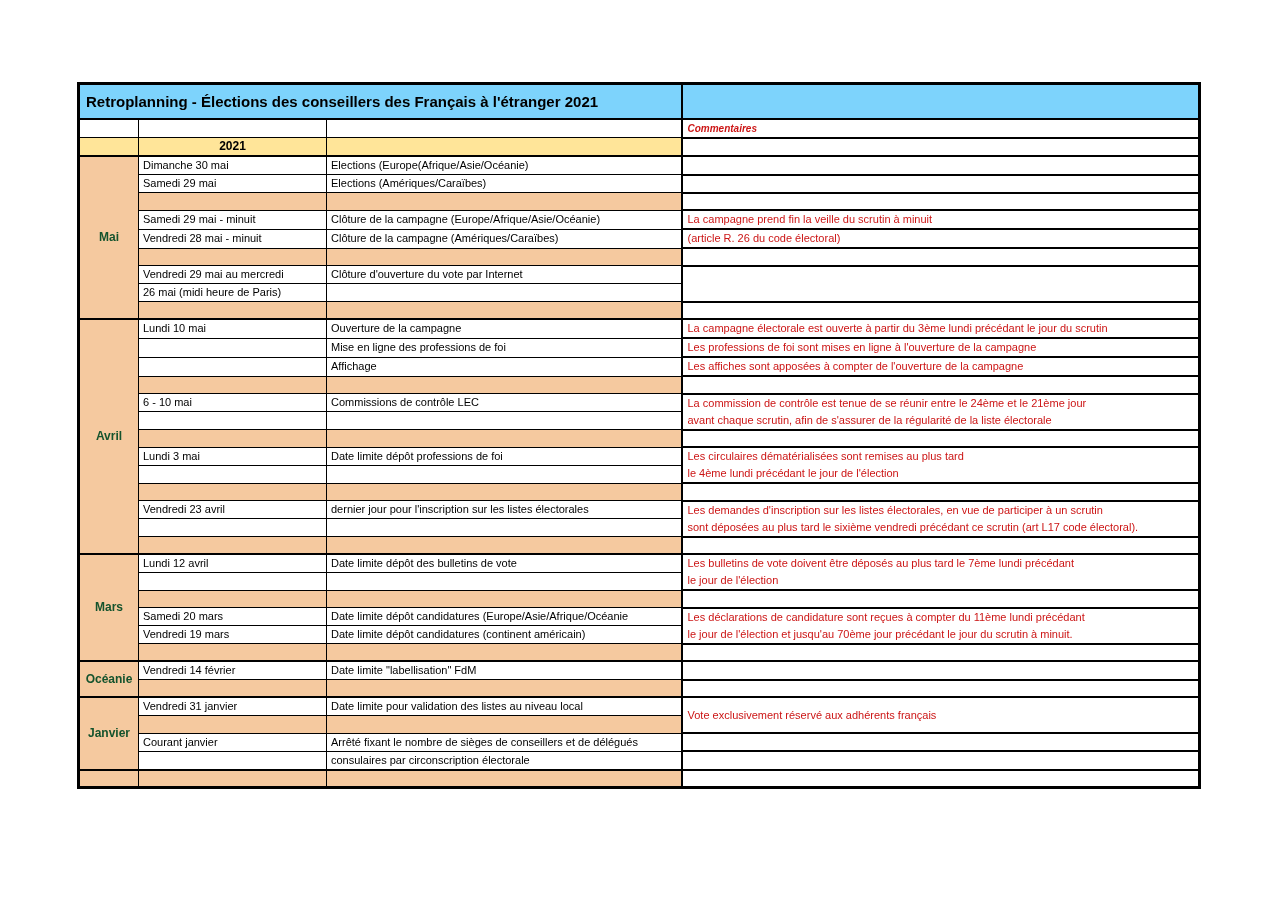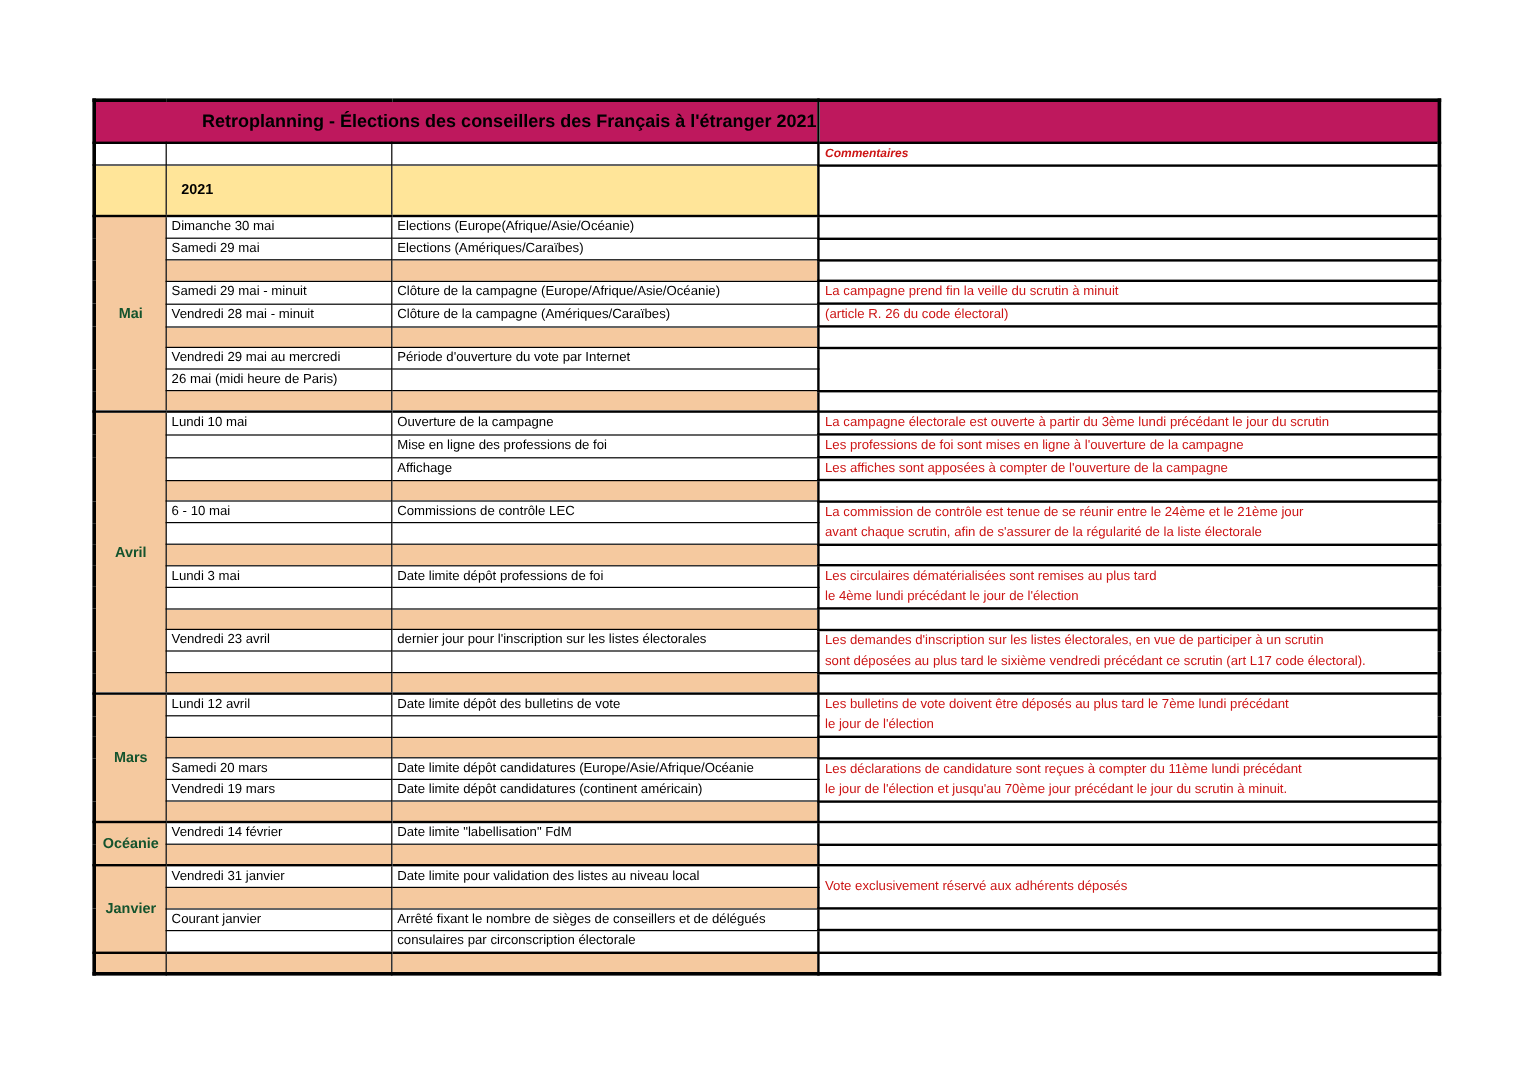--- a/index.html
+++ b/index.html
@@ -15,24 +15,24 @@
   td{
     border:1px solid #000;
     padding:0 0 0 4px;
     font-size:11px;line-height:17px;color:#000;
     vertical-align:middle;overflow:hidden;white-space:nowrap;
   }
   tr.r{height:17.5px;}
   tr.title-row{height:35px;}
   tr.header-row{height:19px;}
   tr.year-row{height:18px;}
-  .title-row td{border-width:2px;background:#be185d;text-align:right;}
+  .title-row td{border-width:2px;background:#7dd3fc;}
   .title-cell{font-size:15px;font-weight:bold;padding-left:6px;}
   .yellow{background:#ffe599;}
-  .year-cell{font-weight:bold;text-align:left;font-size:12px;padding:12px;}
+  .year-cell{font-weight:bold;text-align:center;font-size:12px;padding:0;}
   .c4{
     border-width:2px;color:#cc1515;white-space:pre;
     padding-left:5px;line-height:17px;
   }
   .comments-header{font-weight:bold;font-style:italic;font-size:10px;}
   .m{
     background:#f5c99f;font-weight:bold;text-align:center;
     padding:0;font-size:12px;color:#14532d;
   }
   .d{font-weight:normal;}
@@ -97,21 +97,21 @@
     <td>Clôture de la campagne (Amériques/Caraïbes)</td>
     <td class="c4 thin-top">(article R. 26 du code électoral)</td>
   </tr>
   <tr class="r">
     <td class="p"></td>
     <td class="p"></td>
     <td class="c4"></td>
   </tr>
   <tr class="r">
     <td class="d">Vendredi 29 mai au mercredi</td>
-    <td>Période d'ouverture du vote par Internet</td>
+    <td>Clôture d'ouverture du vote par Internet</td>
     <td class="c4" rowspan="2"></td>
   </tr>
   <tr class="r">
     <td class="d">26 mai (midi heure de Paris)</td>
     <td></td>
   </tr>
   <tr class="r">
     <td class="p"></td>
     <td class="p"></td>
     <td class="c4"></td>
@@ -225,21 +225,21 @@
   <tr class="r">
     <td class="p"></td>
     <td class="p"></td>
     <td class="c4"></td>
   </tr>
 
   <tr class="r st">
     <td class="m" rowspan="4">Janvier</td>
     <td class="d">Vendredi 31 janvier</td>
     <td>Date limite pour validation des listes au niveau local</td>
-    <td class="c4" rowspan="2">Vote exclusivement réservé aux adhérents déposés</td>
+    <td class="c4" rowspan="2">Vote exclusivement réservé aux adhérents français</td>
   </tr>
   <tr class="r">
     <td class="p"></td>
     <td class="p"></td>
   </tr>
   <tr class="r">
     <td class="d">Courant janvier</td>
     <td>Arrêté fixant le nombre de sièges de conseillers et de délégués</td>
     <td class="c4"></td>
   </tr>

